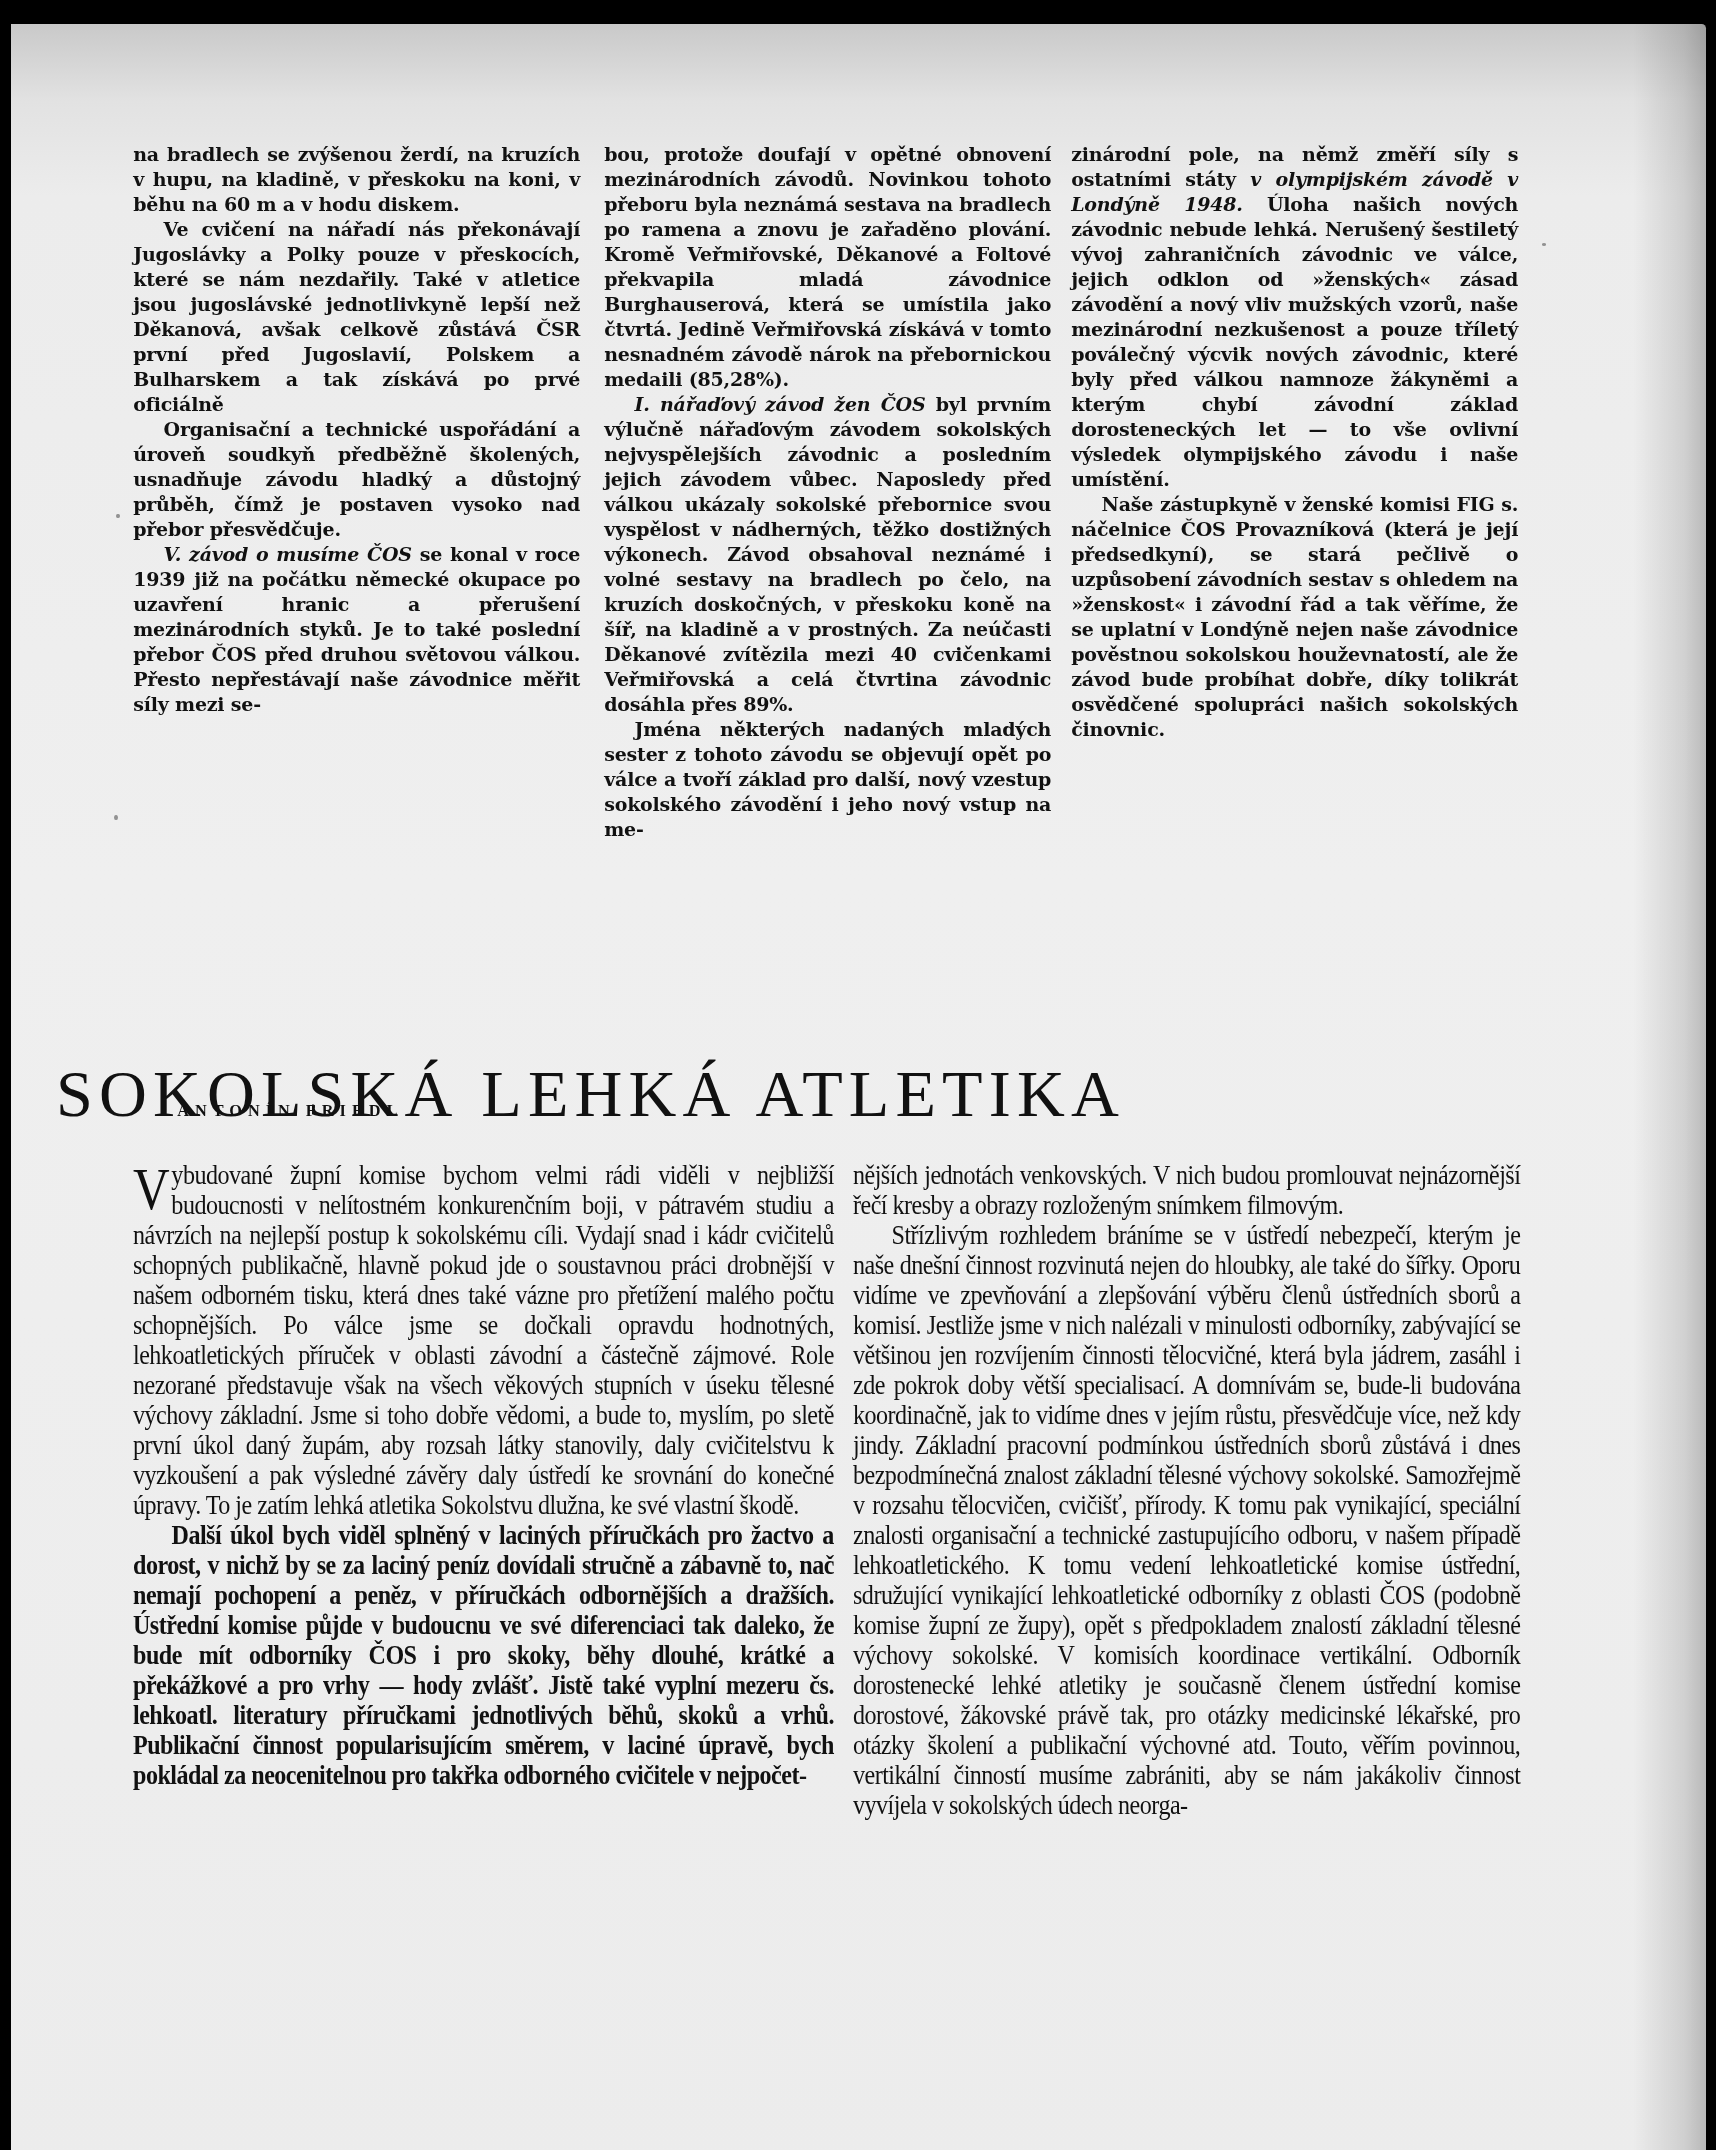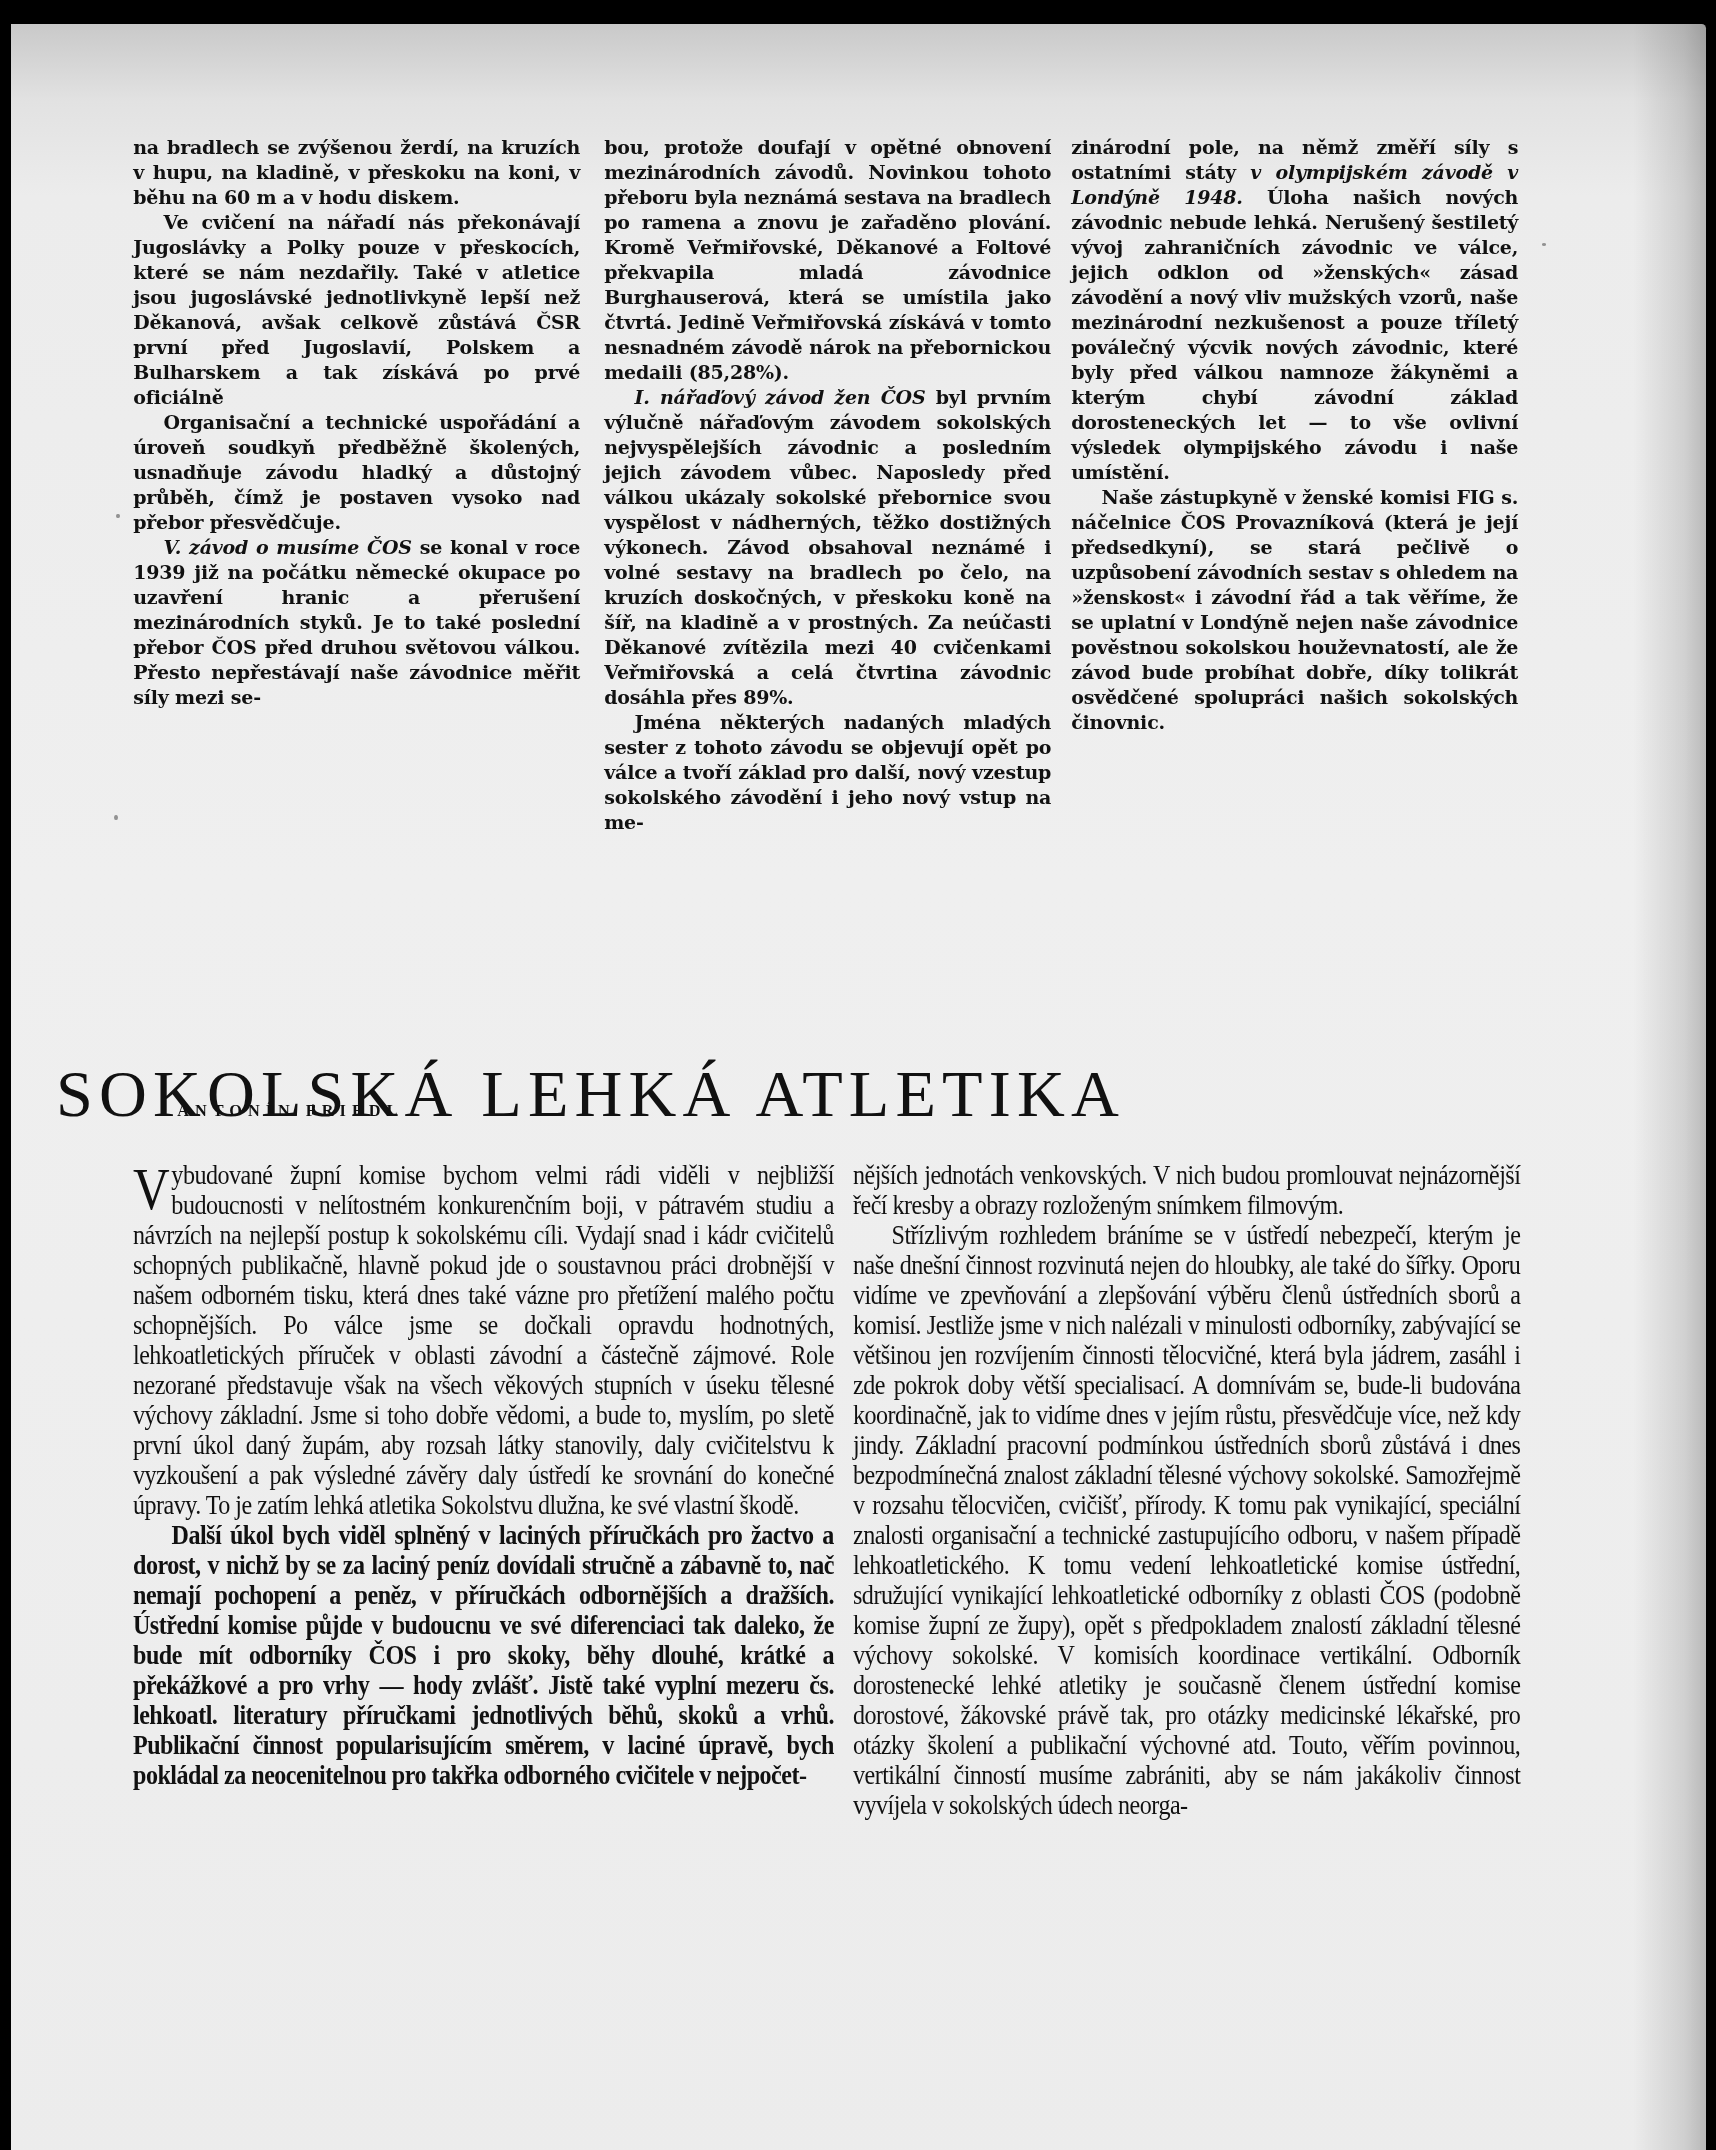--- a/index.html
+++ b/index.html
@@ -21,21 +21,21 @@
     pointer-events: none;
   }
   .col {
     position: absolute;
     text-align: justify;
   }
   .col p { margin: 0; }
   .col p.indent { text-indent: 1.6em; }
   
   .top-col {
-    top: 111px; width: 447px;
+    top: 118px; width: 447px;
     font-family: "DejaVu Serif", serif;
     font-weight: bold;
     font-size: 19px;
     line-height: 25px;
     letter-spacing: -0.2px;
   }
   #top-col-1 { left: 122px; }
   #top-col-2 { left: 593px; }
   #top-col-3 { left: 1060px; }
   .top-col em { font-style: italic; }

